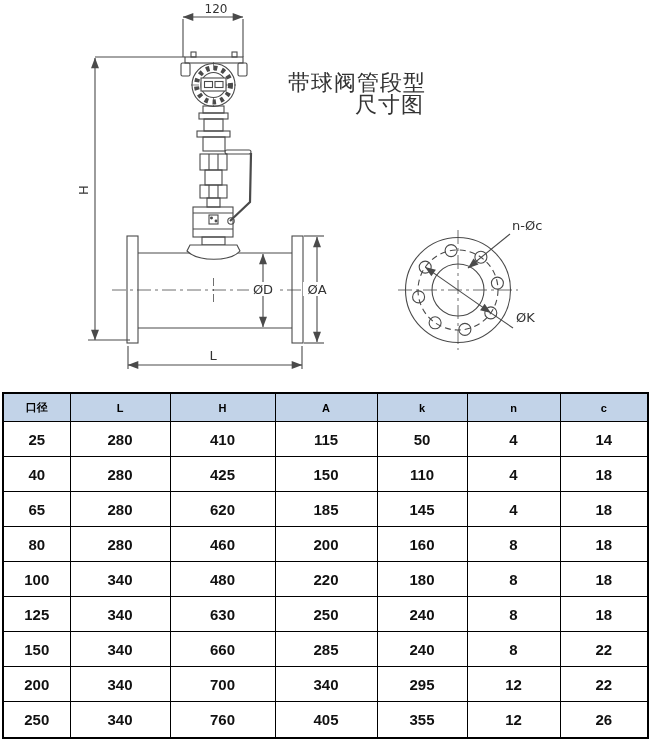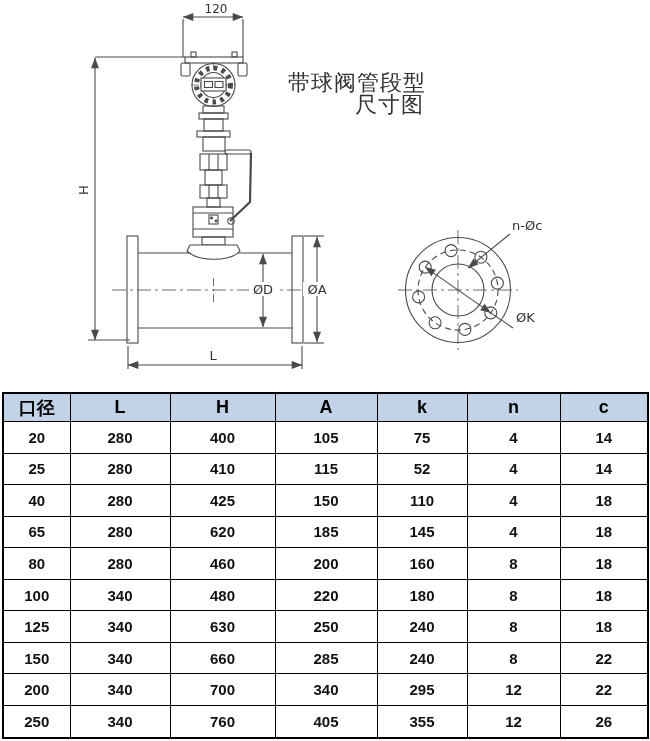--- a/index.html
+++ b/index.html
@@ -9,21 +9,21 @@
   svg text{font-family:"DejaVu Sans","Liberation Sans",sans-serif;fill:#333;}
   .dim-label{font-size:13px;}
   .dim-label-small{font-size:12px;}
   .title-line{font-size:22px;fill:#333;letter-spacing:1px;}
   .spec-table{position:absolute;left:2px;top:392px;width:645px;height:347px;
               border-collapse:collapse;table-layout:fixed;
               font-family:"Liberation Sans",sans-serif;font-weight:bold;
               font-size:15px;color:#111;text-align:center;
               border:2px solid #000;}
   .spec-table th,.spec-table td{border:1px solid #000;padding:0;overflow:hidden;}
-  .spec-table th{background:#c2d3e8;height:27px;font-size:18px;color:#000;}
+  .spec-table th{background:#c2d3e8;height:27px;font-size:11px;color:#000;}
 </style>
 </head>
 <body>
 
 <div class="screen">
 
   <div class="drawing-wrap">
     <svg viewBox="0 0 650 392" width="650" height="392">
       <defs>
         <marker id="arr" viewBox="0 0 10 8" refX="9.3" refY="4" markerWidth="11" markerHeight="8.5" orient="auto-start-reverse">
@@ -173,34 +173,25 @@
           <th>L</th>
           <th>H</th>
           <th>A</th>
           <th>k</th>
           <th>n</th>
           <th>c</th>
         </tr>
     </thead>
     <tbody>
         <tr>
-          <td>20</td>
-          <td>280</td>
-          <td>400</td>
-          <td>105</td>
-          <td>75</td>
-          <td>4</td>
-          <td>14</td>
-        </tr>
-        <tr>
           <td>25</td>
           <td>280</td>
           <td>410</td>
           <td>115</td>
-          <td>52</td>
+          <td>50</td>
           <td>4</td>
           <td>14</td>
         </tr>
         <tr>
           <td>40</td>
           <td>280</td>
           <td>425</td>
           <td>150</td>
           <td>110</td>
           <td>4</td>

